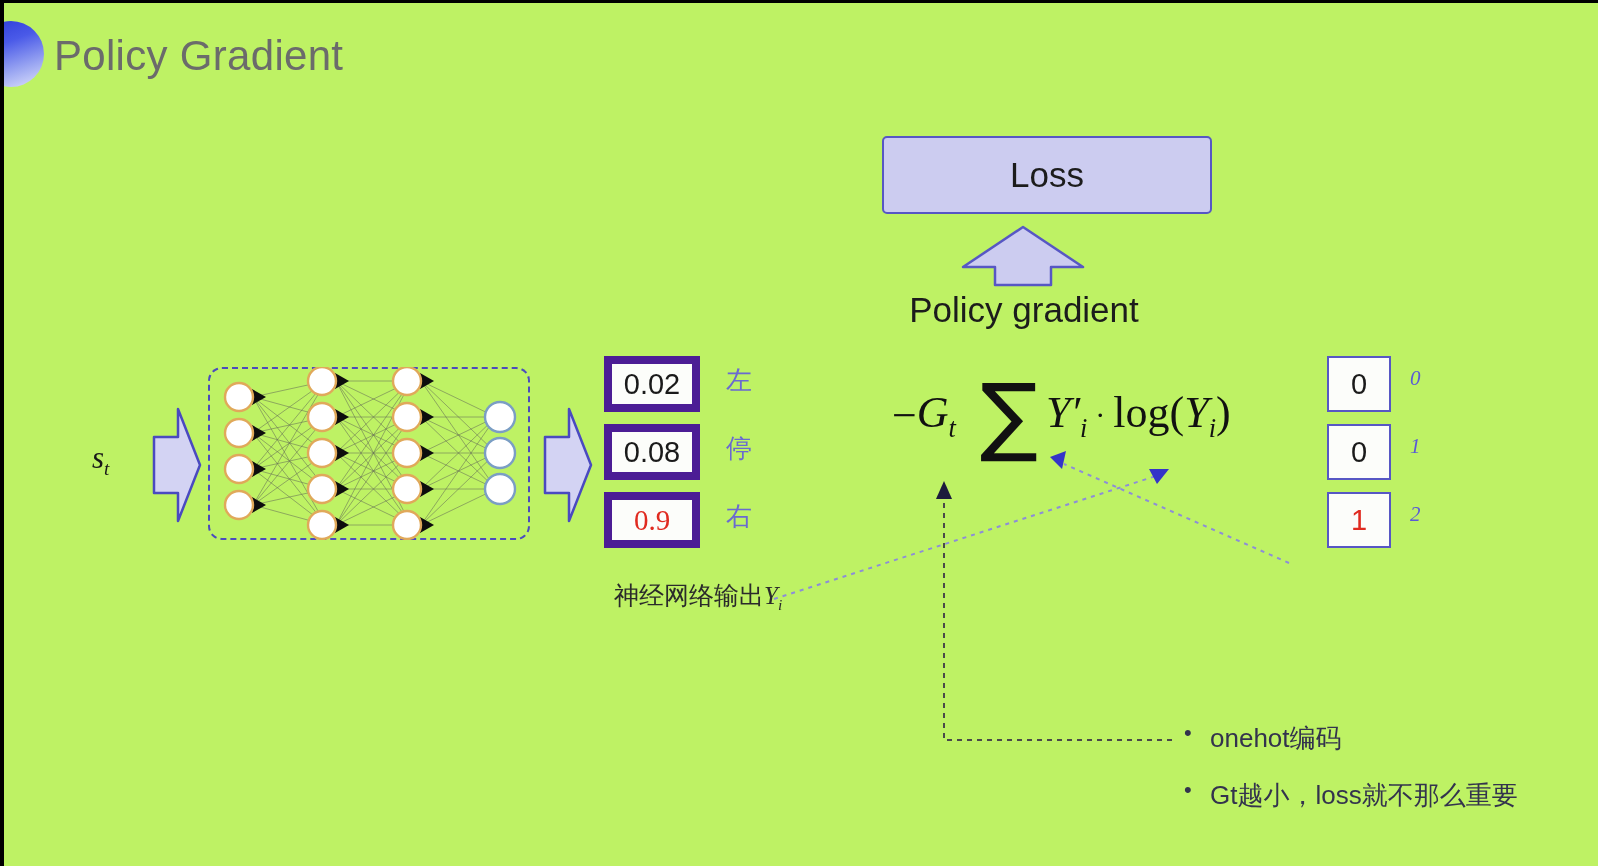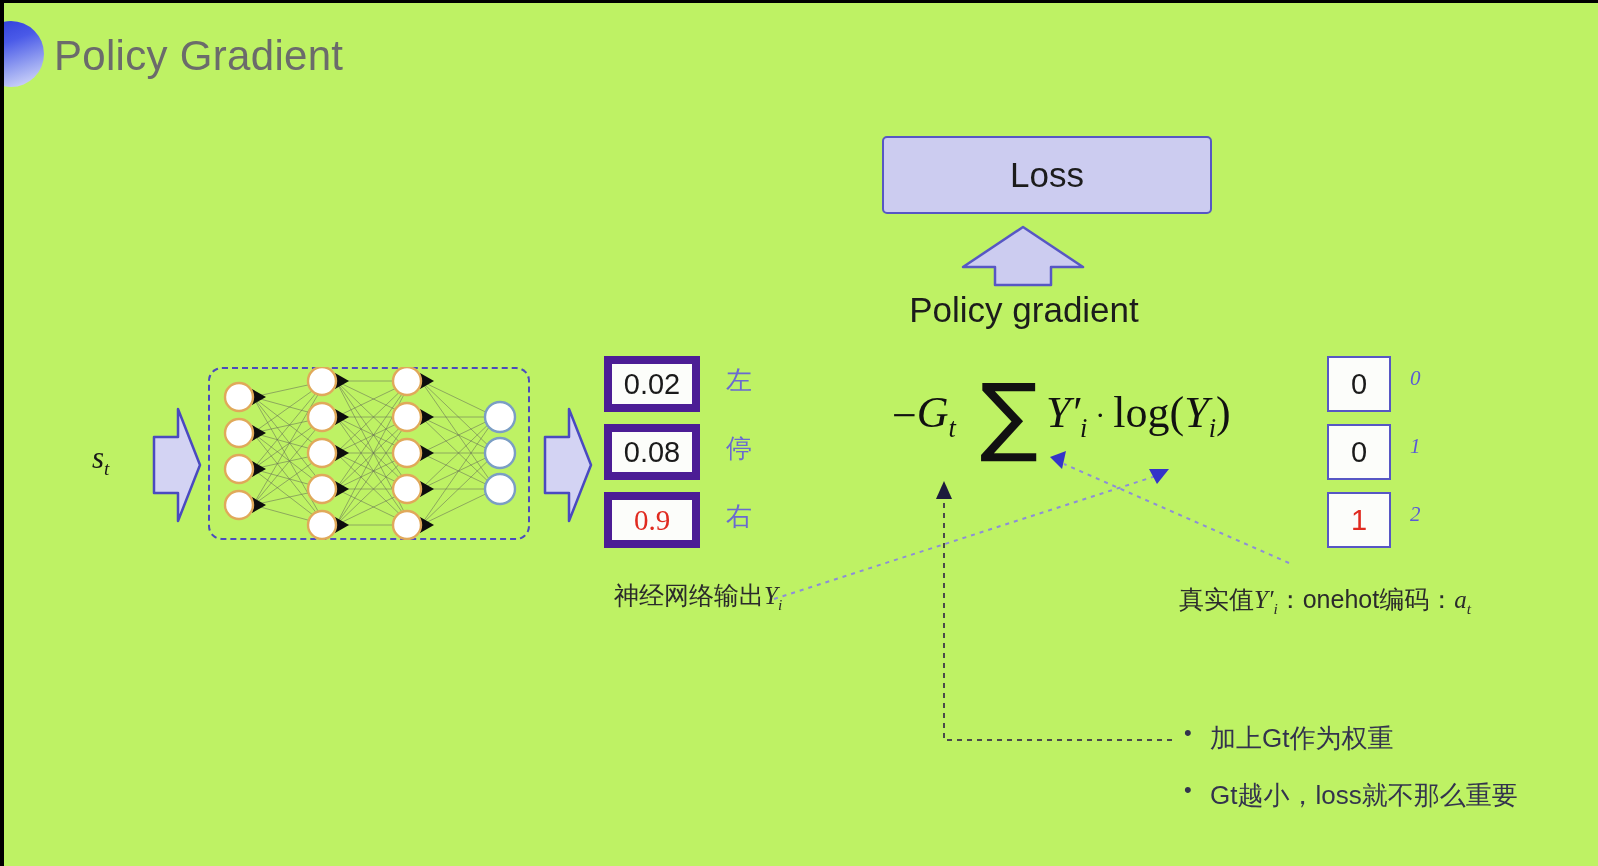--- a/index.html
+++ b/index.html
@@ -406,22 +406,19 @@
     <polygon points="1046,454 1062,448 1058,466" fill="#3434c8"></polygon>
 
     <path d="M1168,737 L940,737 L940,492" stroke="#4a4a4a" stroke-width="2" stroke-dasharray="5 5" fill="none"></path>
     <polygon points="940,478 932,496 948,496" fill="#1c1c3c"></polygon>
   </svg>
 
   <div class="cn-anno anno-left">
     <span>神经网络输出</span><span class="mi"><span>Y</span><sub>i</sub></span>
   </div>
 
-  <div class="cn-anno anno-right">
-    <span>真实值</span><span class="mi"><span>Y′</span><sub>i</sub></span><span>：onehot编码：</span><span class="mi"><span>a</span><sub>t</sub></span>
-  </div>
 
   <ul class="bullets">
-    <li>加上Gt作为权重</li>
+    <li>onehot编码</li>
     <li>Gt越小，loss就不那么重要</li>
   </ul>
 
 </div>
 
 </body></html>

